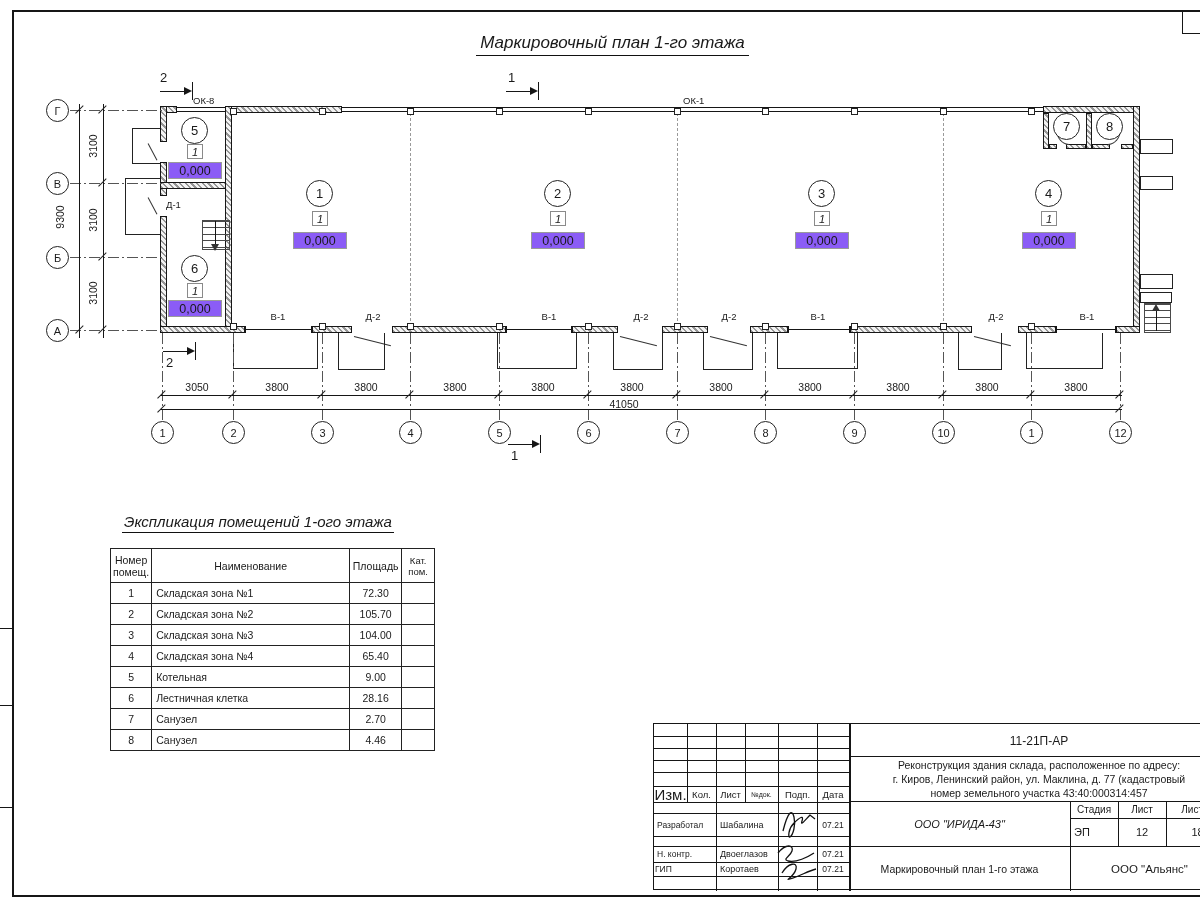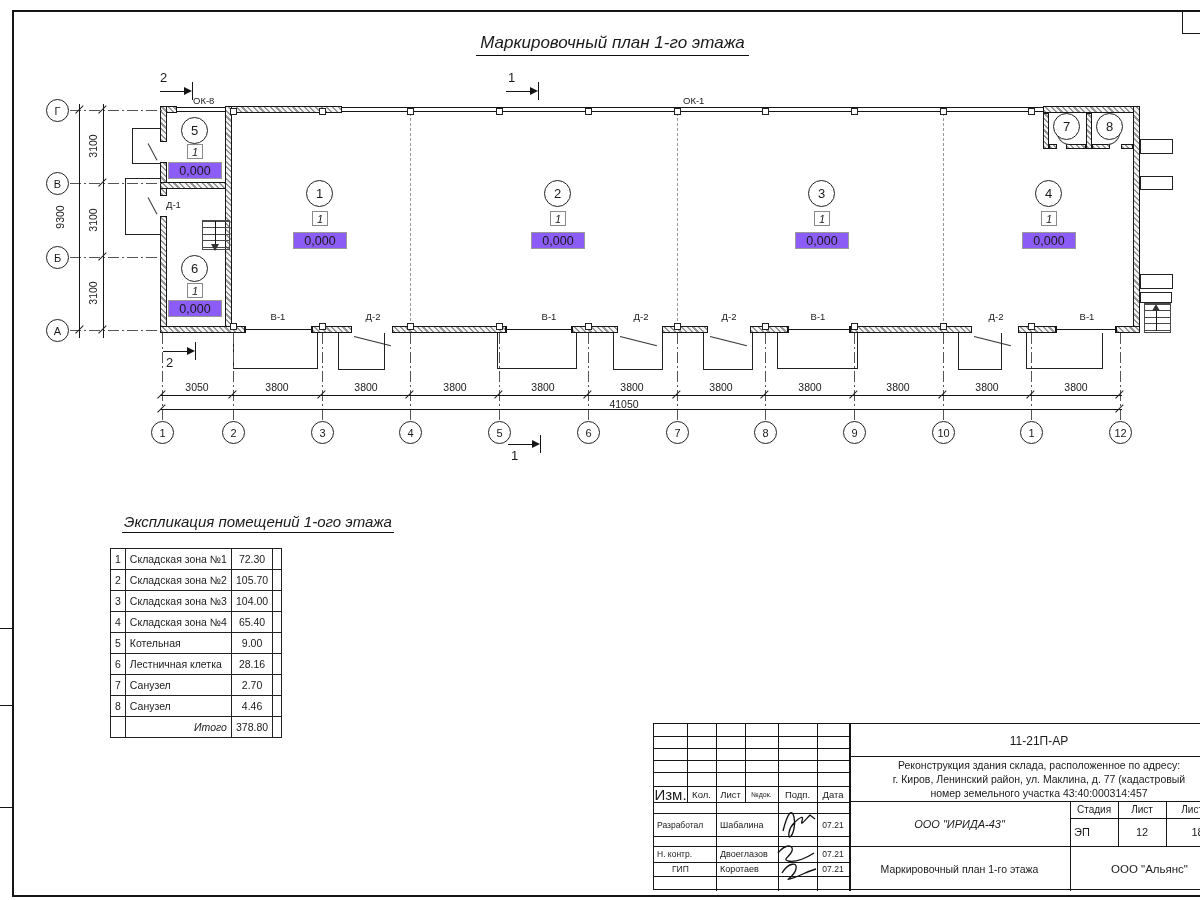--- a/index.html
+++ b/index.html
@@ -277,20 +277,26 @@
 <div class="circ gc" style="left:666px;top:421px">7</div>
 <div class="circ gc" style="left:754px;top:421px">8</div>
 <div class="circ gc" style="left:843px;top:421px">9</div>
 <div class="circ gc" style="left:932px;top:421px">10</div>
 <div class="circ gc" style="left:1020px;top:421px">1</div>
 <div class="circ gc" style="left:1109px;top:421px">12</div>
 
 <div class="exptitle"><span>Экспликация помещений 1-ого этажа</span></div>
 <table class="exp">
   <tbody>
+      <tr style="height:34px">
+    <th style="width:35px">Номер помещ.</th>
+    <th style="width:193px">Наименование</th>
+    <th style="width:47px">Площадь</th>
+    <th style="width:28px;font-size:9.5px">Кат. пом.</th>
+  </tr>
   <tr>
         <td class="cc">1</td>
         <td>Складская зона №1</td>
         <td class="cc">72.30</td>
         <td></td>
       </tr>
   <tr>
         <td class="cc">2</td>
         <td>Складская зона №2</td>
         <td class="cc">105.70</td>
@@ -323,26 +329,20 @@
   <tr>
         <td class="cc">7</td>
         <td>Санузел</td>
         <td class="cc">2.70</td>
         <td></td>
       </tr>
   <tr>
         <td class="cc">8</td>
         <td>Санузел</td>
         <td class="cc">4.46</td>
-        <td></td>
-      </tr>
-  <tr>
-        <td></td>
-        <td class="tot">Итого</td>
-        <td class="cc">378.80</td>
         <td></td>
       </tr>
 </tbody>
   </table>
 
 <div class="stamp">
 
   <div class="sv" style="left:33px;top:0;height:78px"></div>
   <div class="sv" style="left:62px;top:0;height:167px"></div>
   <div class="sv" style="left:91px;top:0;height:78px"></div>
@@ -375,21 +375,21 @@
   <div class="sc" style="left:91px;top:62px;width:33px;height:16px;font-size:7px">№док.</div>
   <div class="sc" style="left:124px;top:62px;width:39px;height:16px;font-size:9.5px">Подп.</div>
   <div class="sc" style="left:163px;top:62px;width:32px;height:16px;font-size:9.5px">Дата</div>
 
   <div class="sc" style="left:1px;top:89px;width:60px;height:23px;font-size:8.5px;justify-content:flex-start;padding-left:2px">Разработал</div>
   <div class="sc" style="left:63px;top:89px;width:60px;height:23px;font-size:9px;justify-content:flex-start;padding-left:3px">Шабалина</div>
   <div class="sc" style="left:163px;top:89px;width:32px;height:23px;font-size:8.5px">07.21</div>
   <div class="sc" style="left:1px;top:122px;width:60px;height:16px;font-size:8.5px;justify-content:flex-start;padding-left:2px">Н. контр.</div>
   <div class="sc" style="left:63px;top:122px;width:60px;height:16px;font-size:9px;justify-content:flex-start;padding-left:3px">Двоеглазов</div>
   <div class="sc" style="left:163px;top:122px;width:32px;height:16px;font-size:8.5px">07.21</div>
-  <div class="sc" style="left:1px;top:138px;width:60px;height:14px;font-size:8.5px;justify-content:flex-start;padding-left:17px">ГИП</div>
+  <div class="sc" style="left:1px;top:138px;width:60px;height:14px;font-size:8.5px;justify-content:flex-start;padding-left:0">ГИП</div>
   <div class="sc" style="left:63px;top:138px;width:60px;height:14px;font-size:9px;justify-content:flex-start;padding-left:3px">Коротаев</div>
   <div class="sc" style="left:163px;top:138px;width:32px;height:14px;font-size:8.5px">07.21</div>
 
   <svg style="position:absolute;left:126px;top:83px" width="36" height="32" viewBox="0 0 36 32">
       <path d="M3 24 C 8 4, 12 2, 14 10 C 16 18, 13 28, 10 30 C 8 31, 8 22, 14 16 C 20 10, 24 8, 22 14 C 20 20, 26 12, 30 8 L 35 12" fill="none" stroke="#111" stroke-width="1.3"></path>
     </svg>
   <svg style="position:absolute;left:120px;top:115px" width="44" height="44" viewBox="0 0 44 44">
       <path d="M4 14 C 12 4, 20 6, 18 12 C 16 18, 8 20, 14 22 C 22 24, 34 18, 40 14 M8 34 C 14 24, 24 22, 22 30 C 20 38, 10 42, 16 40 C 26 37, 34 32, 42 30" fill="none" stroke="#111" stroke-width="1.3"></path>
     </svg>
 

